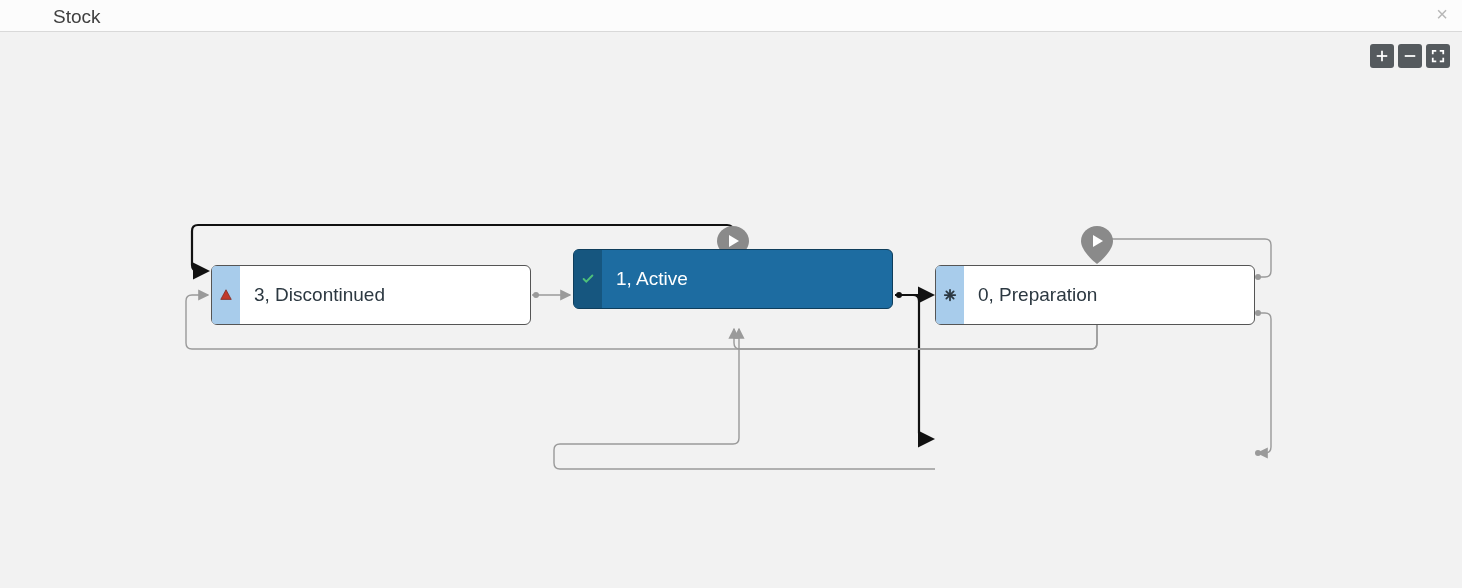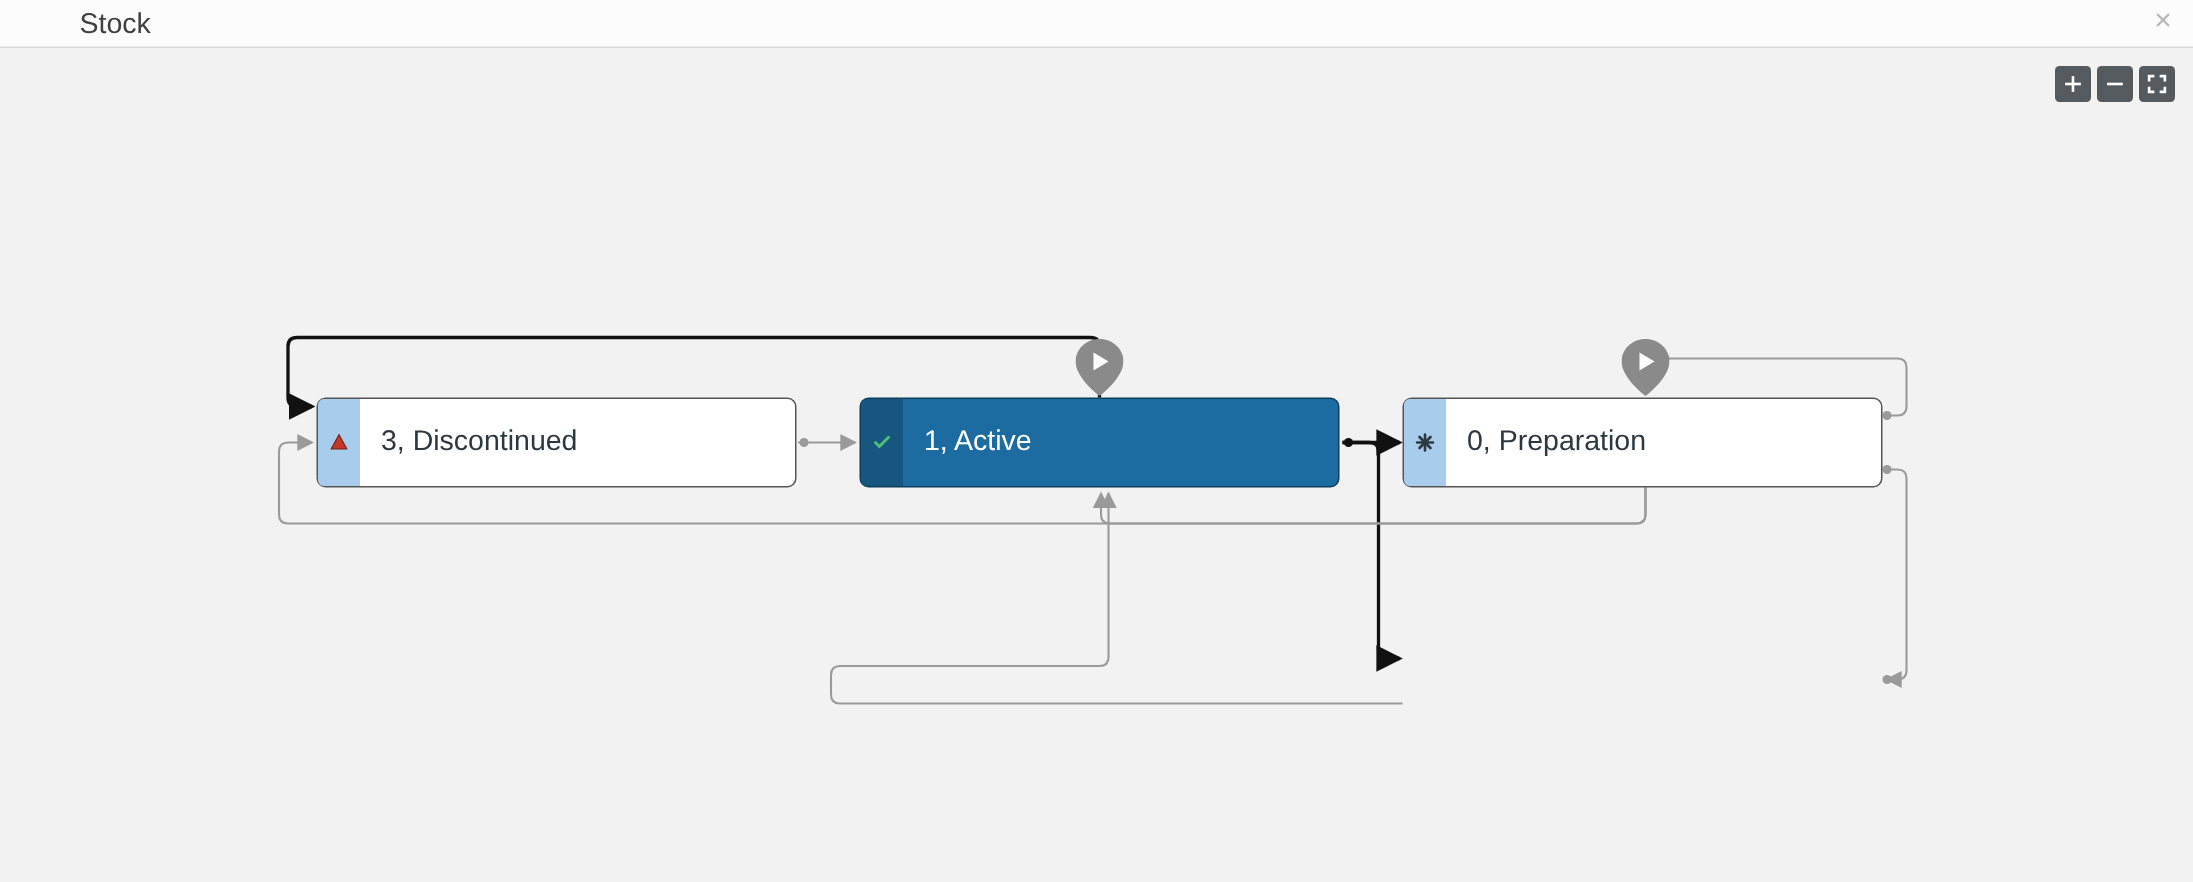--- a/index.html
+++ b/index.html
@@ -106,21 +106,21 @@
 
   <div class="node" style="left:211px;top:232px">
     <div class="stripe">
       <svg class="ico" viewBox="0 0 16 16">
         <path d="M8 2l6 11H2z" fill="#c0392b" stroke="#7a1f14" stroke-width="0.8"></path>
       </svg>
     </div>
     <span class="lbl">3, Discontinued</span>
   </div>
 
-  <div class="node active" style="left:573px;top:232px">
+  <div class="node active" style="left:573px;top:216px">
     <div class="stripe">
       <svg class="ico" viewBox="0 0 16 16">
         <path d="M3 8l3 3 7-7" stroke="#4ec07a" stroke-width="2.2" fill="none" stroke-linecap="round"></path>
       </svg>
     </div>
     <span class="lbl">1, Active</span>
   </div>
 
   <div class="node" style="left:935px;top:232px">
     <div class="stripe">

